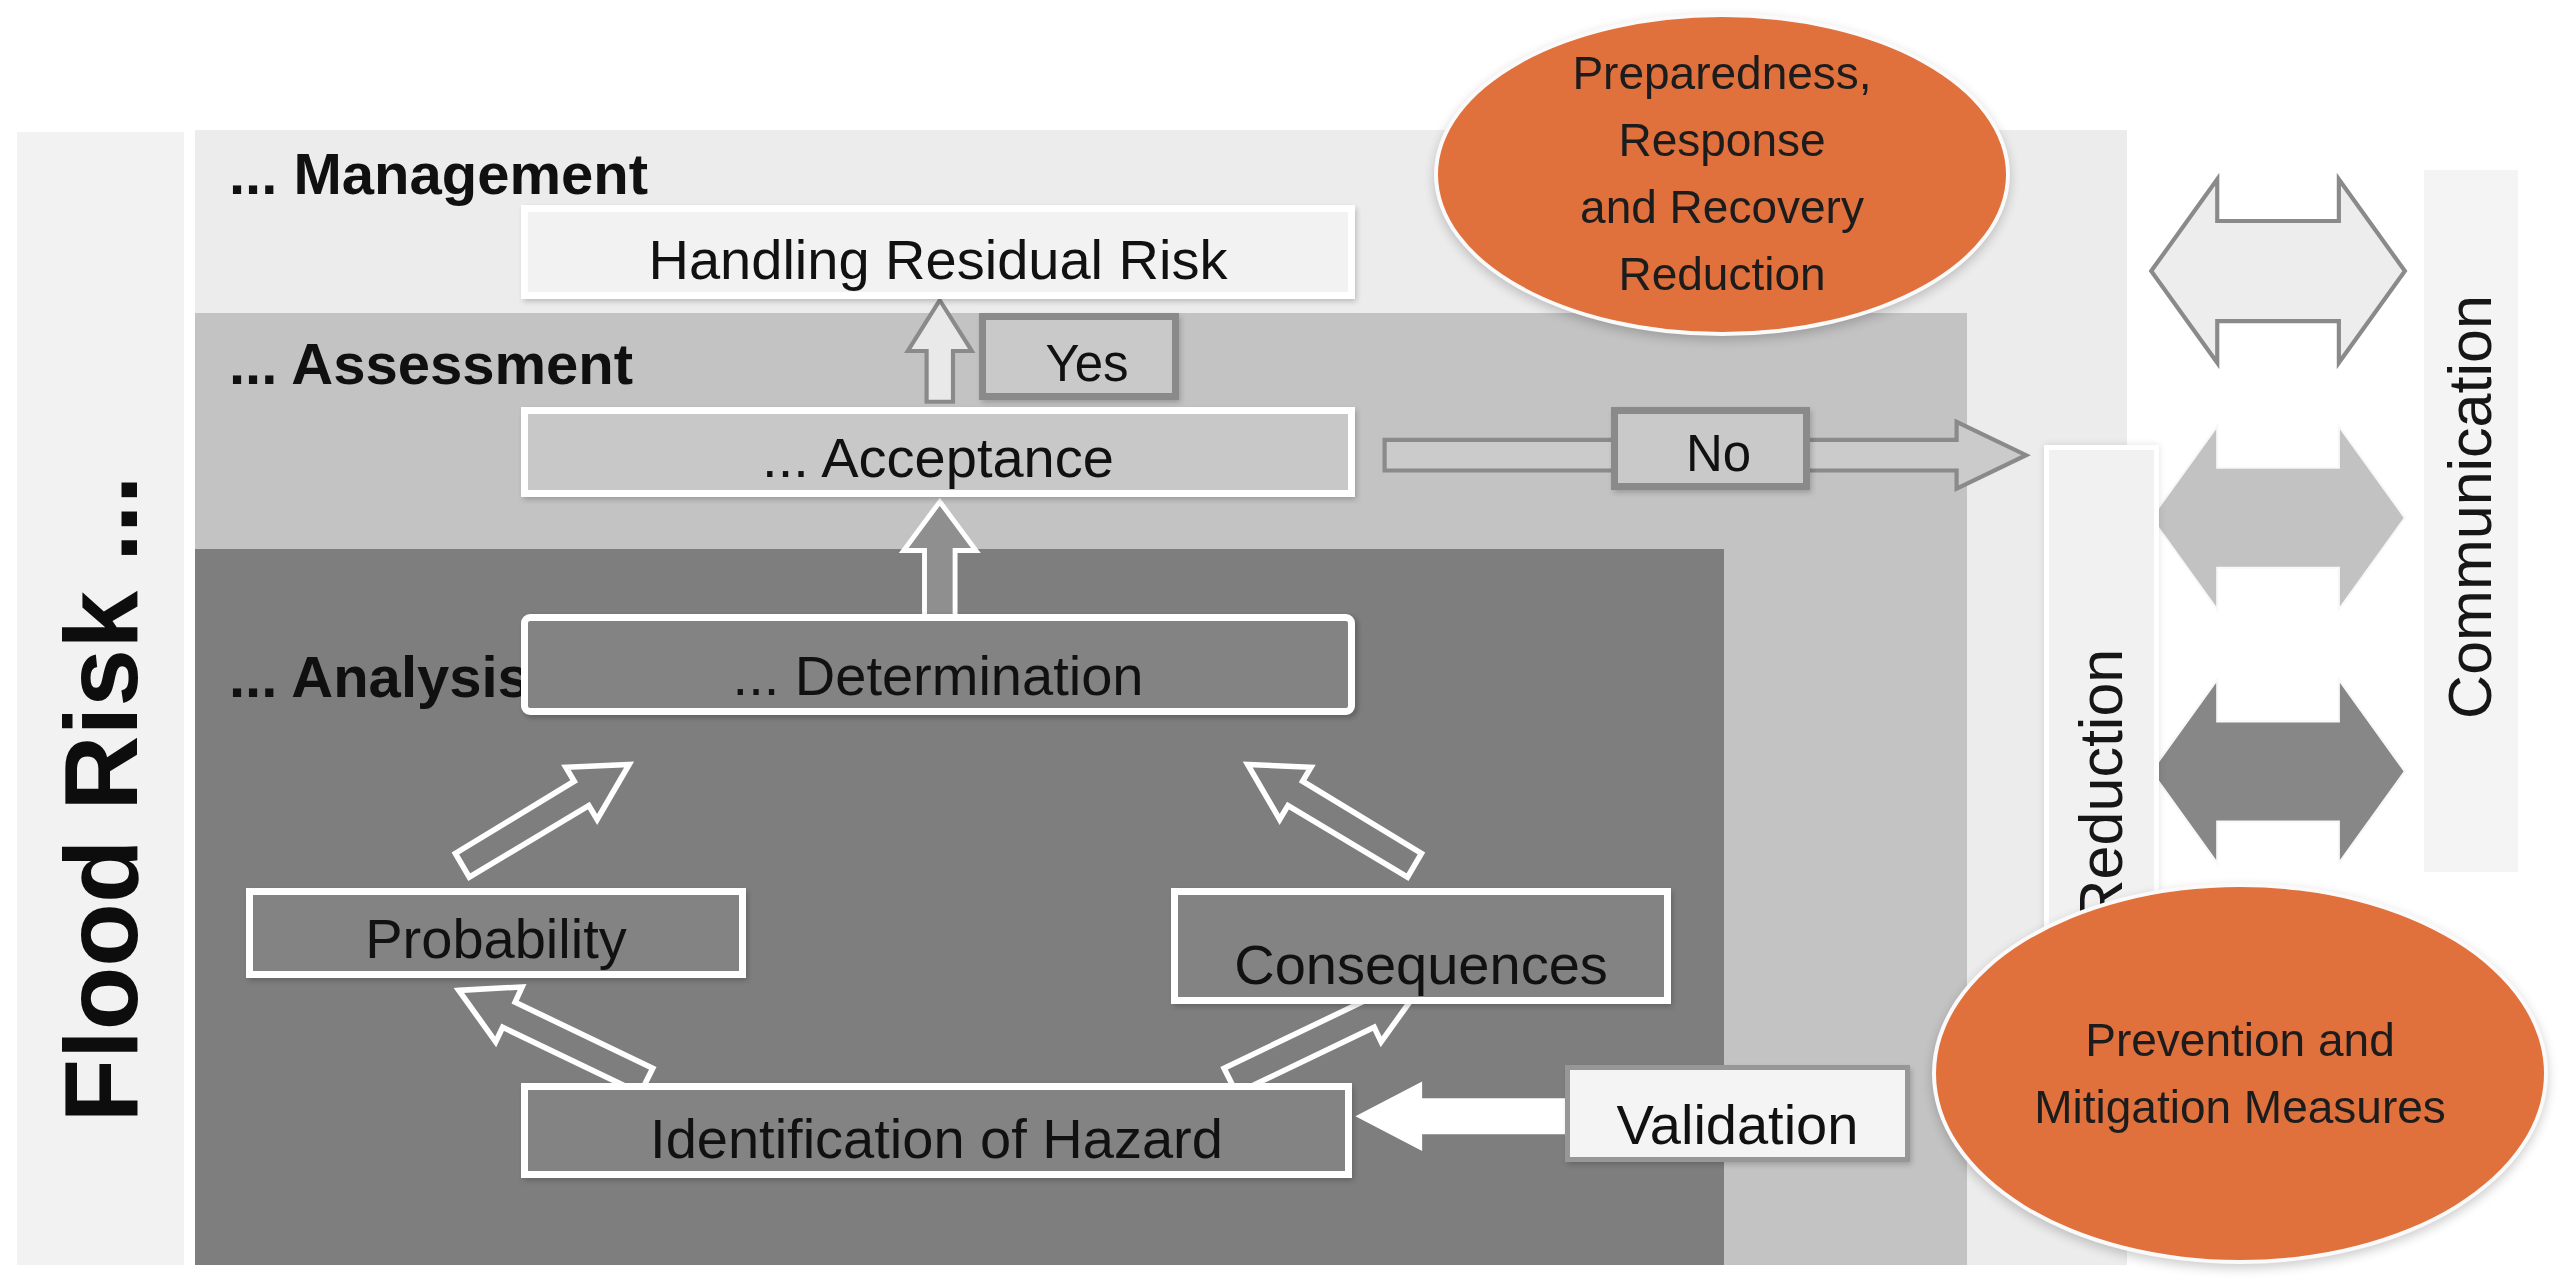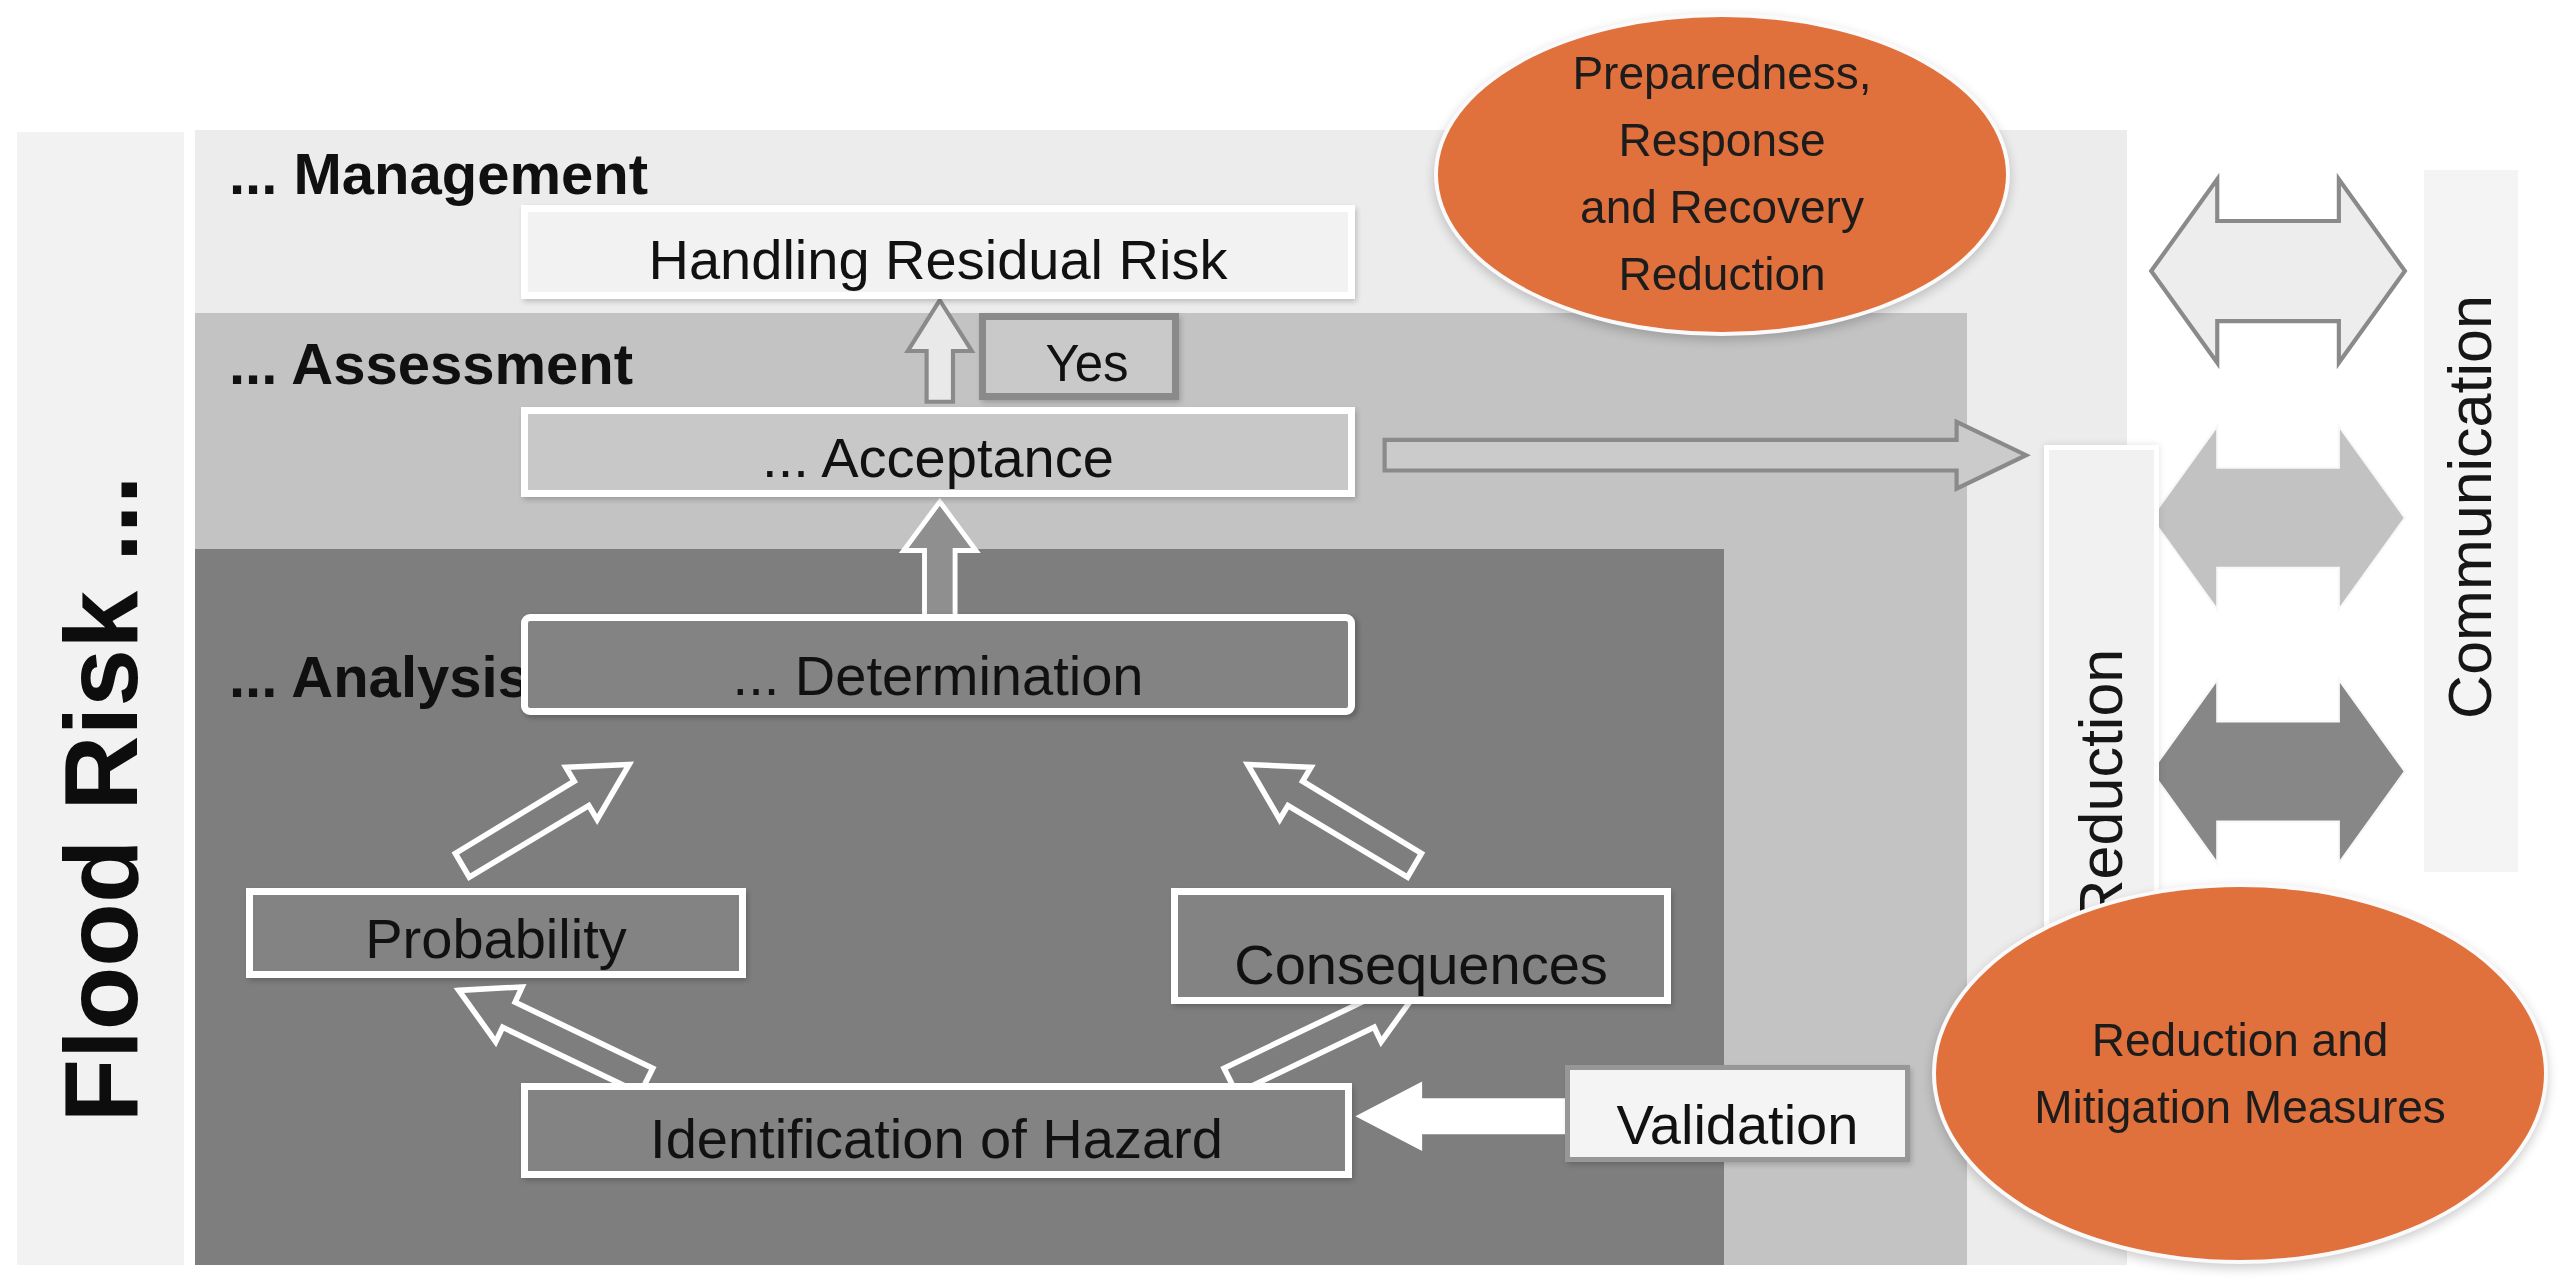--- a/index.html
+++ b/index.html
@@ -92,20 +92,23 @@
 
   <div id="box-handling" class="node white-border z3">
     <span>Handling Residual Risk</span>
   </div>
   <div id="box-yes" class="node gray-border z3">
     <span>Yes</span>
   </div>
   <div id="box-acceptance" class="node white-border z3">
     <span>... Acceptance</span>
   </div>
+  <div id="box-no" class="node gray-border z3">
+    <span>No</span>
+  </div>
   <div id="box-determination" class="node white-border z3">
     <span>... Determination</span>
   </div>
   <div id="box-probability" class="node white-border z3">
     <span>Probability</span>
   </div>
   <div id="box-consequences" class="node white-border z3">
     <span>Consequences</span>
   </div>
   <div id="box-identification" class="node white-border z3">
@@ -121,18 +124,18 @@
   <div id="reduction-text" class="vtext z3">... Reduction</div>
   <div id="communication-text" class="vtext z3">Communication</div>
 
   <div id="ellipse-preparedness" class="ellipse z4">
     <div class="line">Preparedness,</div>
     <div class="line">Response</div>
     <div class="line">and Recovery</div>
     <div class="line">Reduction</div>
   </div>
   <div id="ellipse-prevention" class="ellipse z4">
-    <div class="line">Reduction and</div>
+    <div class="line">Prevention and</div>
     <div class="line">Mitigation Measures</div>
   </div>
 
 </div>
 
 
 </body></html>

